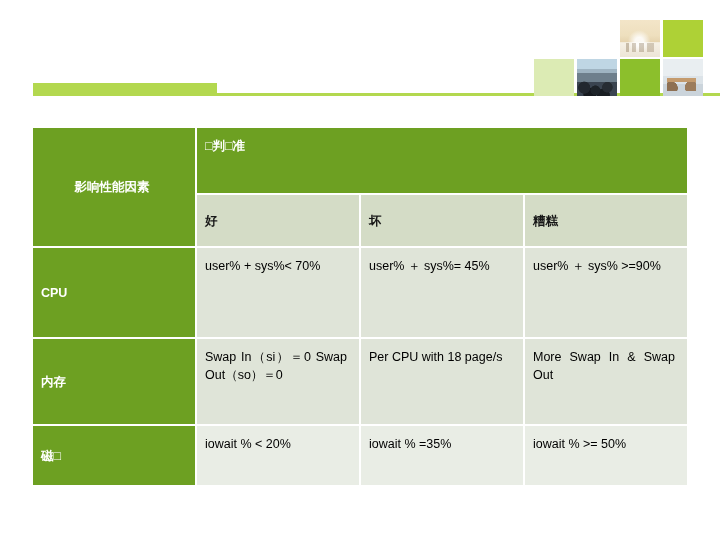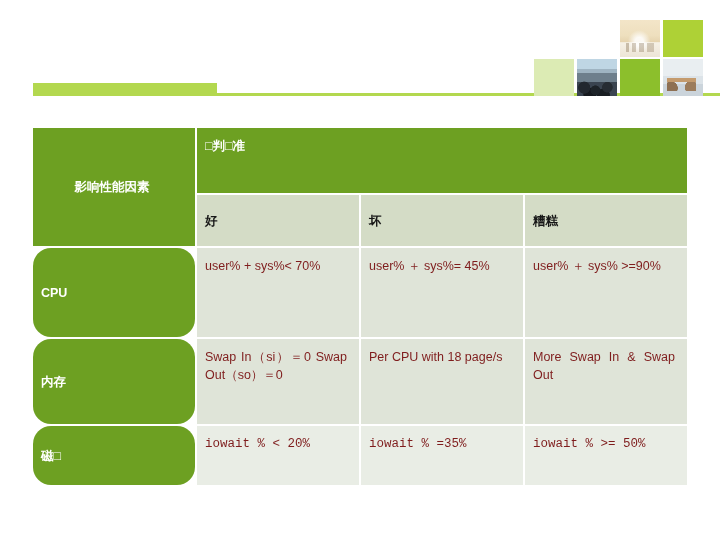--- a/index.html
+++ b/index.html
@@ -153,21 +153,21 @@
     font-size: 13px;
   }
   .cell-factor-head {
     background: #6DA022;
     color: #ffffff;
     font-weight: bold;
     font-size: 13.5px;
     vertical-align: middle !important;
     text-align: center;
   }
-  .cell-factor.mid { vertical-align: middle !important; border-radius: 18px; }
+  .cell-factor.mid { vertical-align: middle !important; }
 
   
   .cell-criteria-banner {
     background: #6DA022;
     color: #ffffff;
     font-weight: bold;
     font-size: 13.5px;
     height: 48px;
     vertical-align: top;
   }
@@ -178,25 +178,25 @@
     color: #171717;
     font-weight: bold;
     font-size: 13.5px;
     height: 34px;
     vertical-align: middle !important;
   }
 
   
   .cell-data {
     background: #DFE4D8;
-    color: #7f1d1d;
+    color: #000000;
     text-align: justify;
     text-justify: inter-word;
   }
-  .cell-data.light { background: #E9EDE5; font-family: Liberation Mono, monospace; }
+  .cell-data.light { background: #E9EDE5; }
 
   .row-cpu td  { height: 72px; }
   .row-mem td  { height: 68px; margin-left: 28px; }
   .row-disk td { height: 42px; }
 
   .col-good { width: 157px; }
   .col-bad  { width: 157px; }
   .col-ugly { width: 157px; }
 </style>
 </head>

